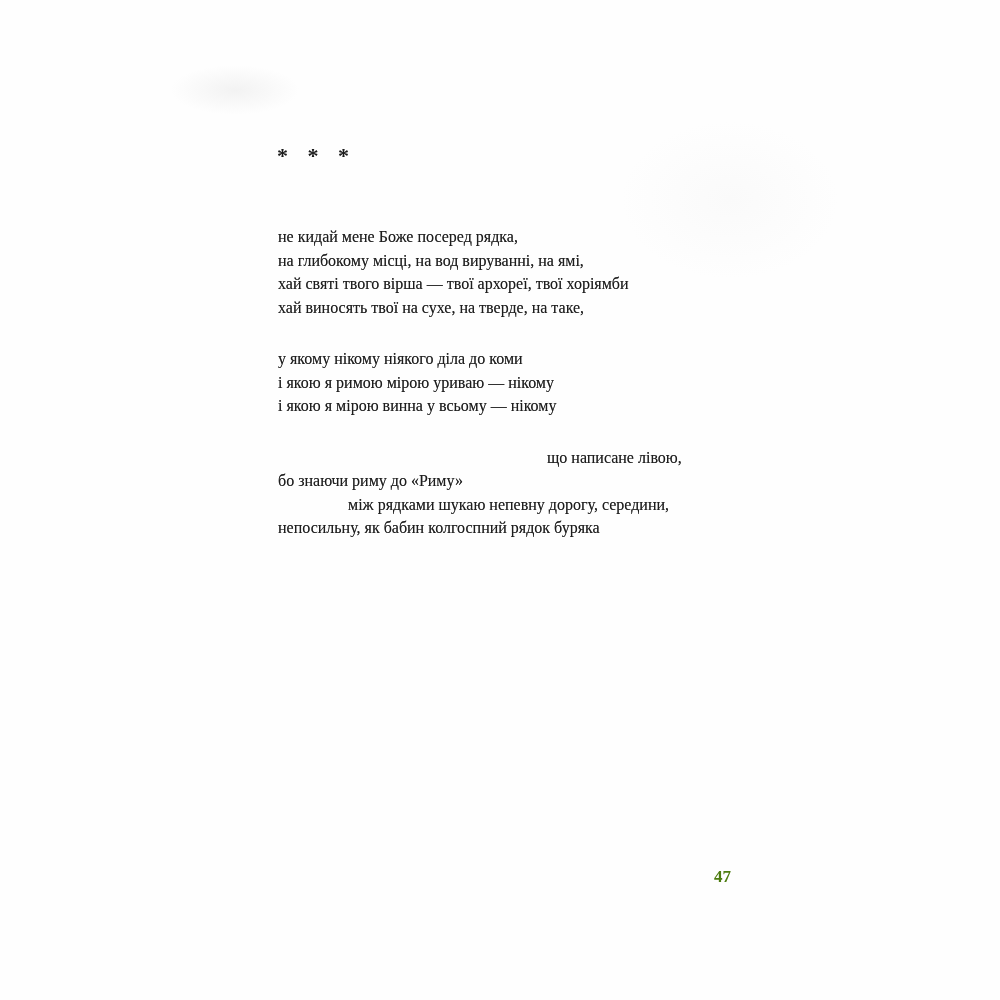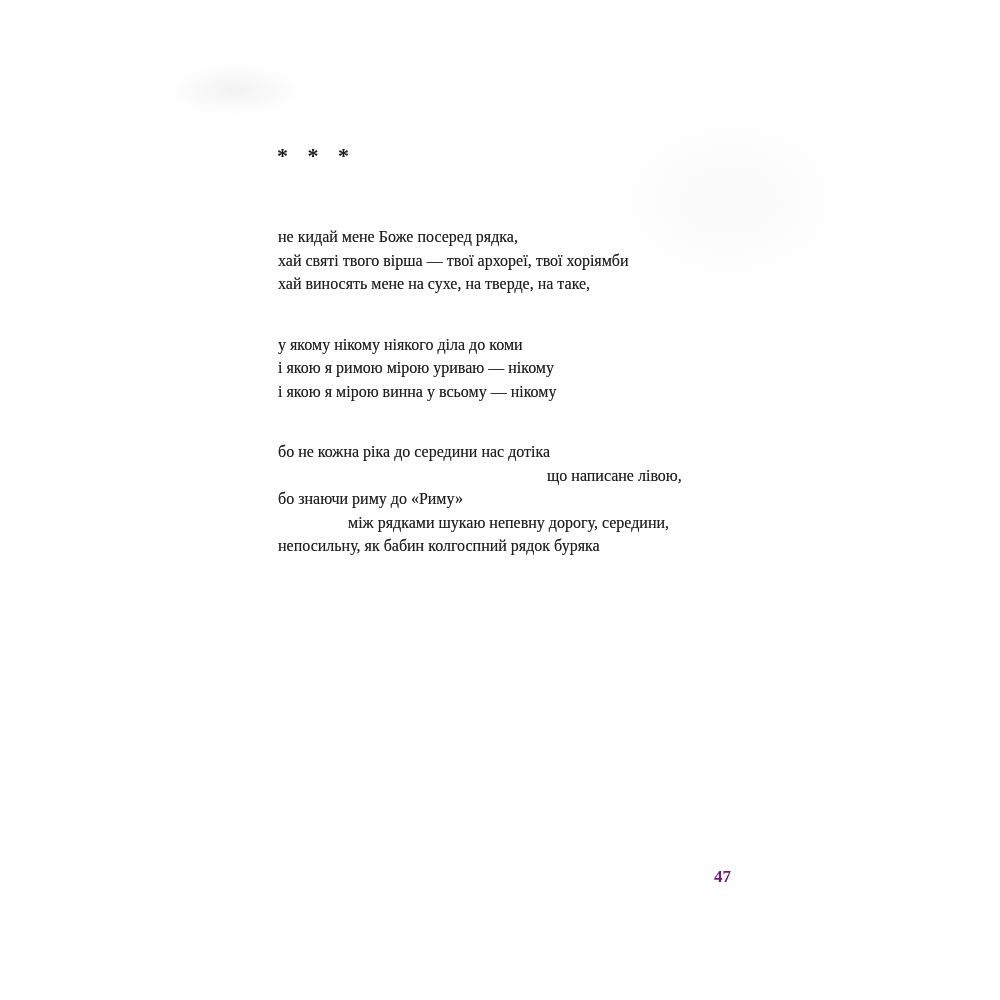--- a/index.html
+++ b/index.html
@@ -46,60 +46,60 @@
     position: absolute;
     left: 278px;
     top: 225px;
     font-size: 16px;
     line-height: 23.5px;
     white-space: nowrap;
     color: #1e1e1e;
     text-shadow: 0 0 0.4px rgba(20,20,20,0.55);
   }
   .stanza { margin: 0; }
-  .stanza + .stanza { margin-top: 37px; }
+  .stanza + .stanza { margin-top: 28px; }
   .line { height: 23.5px; }
   .ind-a { margin-left: 283px; }
   .ind-b { margin-left: 269px; }
   .ind-c { margin-left: 70px; }
   .pageno {
     position: absolute;
     left: 714px;
     top: 867px;
     font-size: 17px;
     font-weight: bold;
-    color: #701a75;
+    color: #4d7c0f;
   }
 </style>
 </head>
 <body>
 
 <div class="page">
 
   <div class="smudge1"></div>
   <div class="smudge2"></div>
 
   <div class="marker">* * *</div>
 
   <div class="poem">
 
     <div class="stanza">
       <div class="line">не кидай мене Боже посеред рядка,</div>
+      <div class="line">на глибокому місці, на вод вируванні, на ямі,</div>
       <div class="line">хай святі твого вірша — твої архореї, твої хоріямби</div>
-      <div class="line">хай виносять мене на сухе, на тверде, на таке,</div>
+      <div class="line">хай виносять твої на сухе, на тверде, на таке,</div>
     </div>
 
     <div class="stanza">
       <div class="line">у якому нікому ніякого діла до коми</div>
       <div class="line">і якою я римою мірою уриваю — нікому</div>
       <div class="line">і якою я мірою винна у всьому — нікому</div>
     </div>
 
     <div class="stanza">
-      <div class="line">бо не кожна ріка до середини нас дотіка</div>
       <div class="line ind-b">що написане лівою,</div>
       <div class="line">бо знаючи риму до «Риму»</div>
       <div class="line ind-c">між рядками шукаю непевну дорогу, середини,</div>
       <div class="line">непосильну, як бабин колгоспний рядок буряка</div>
     </div>
 
   </div>
 
   <div class="pageno">47</div>
 

